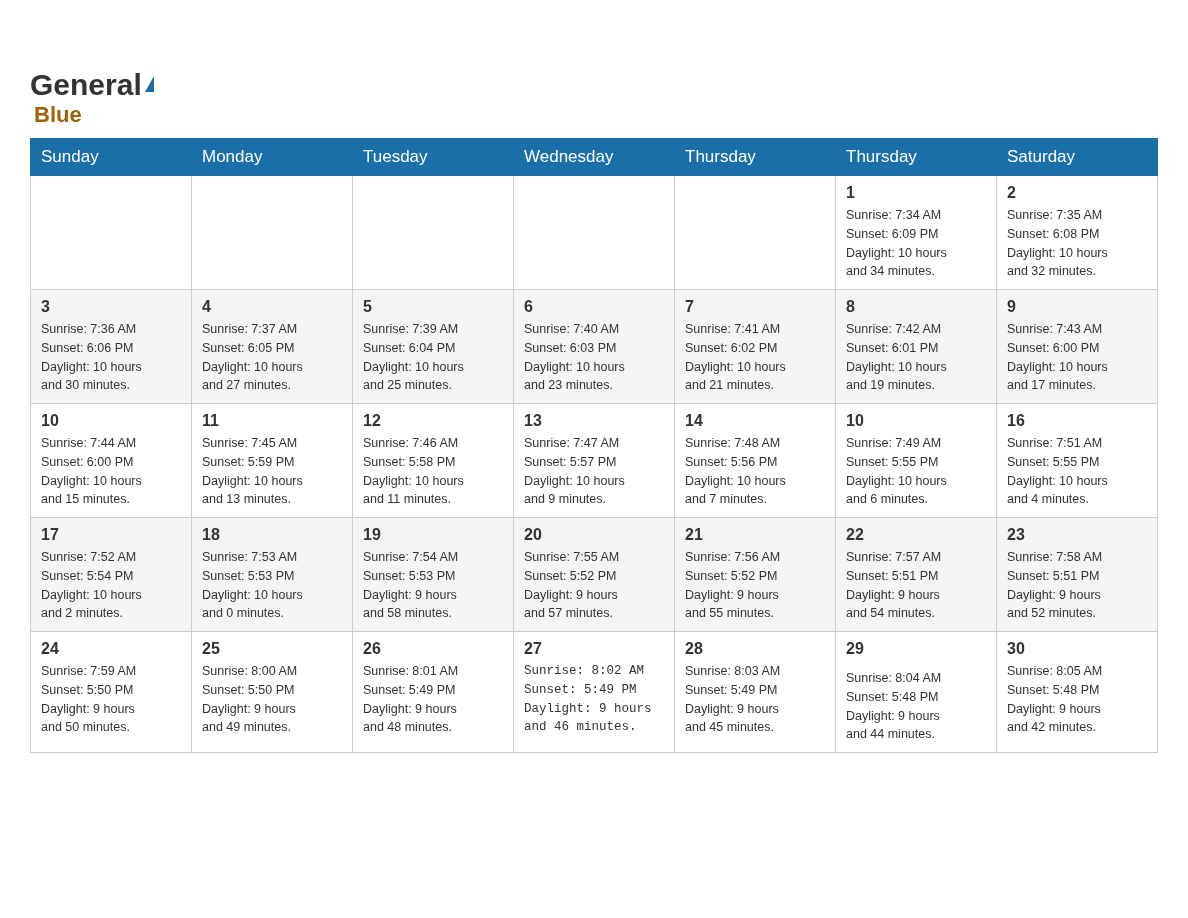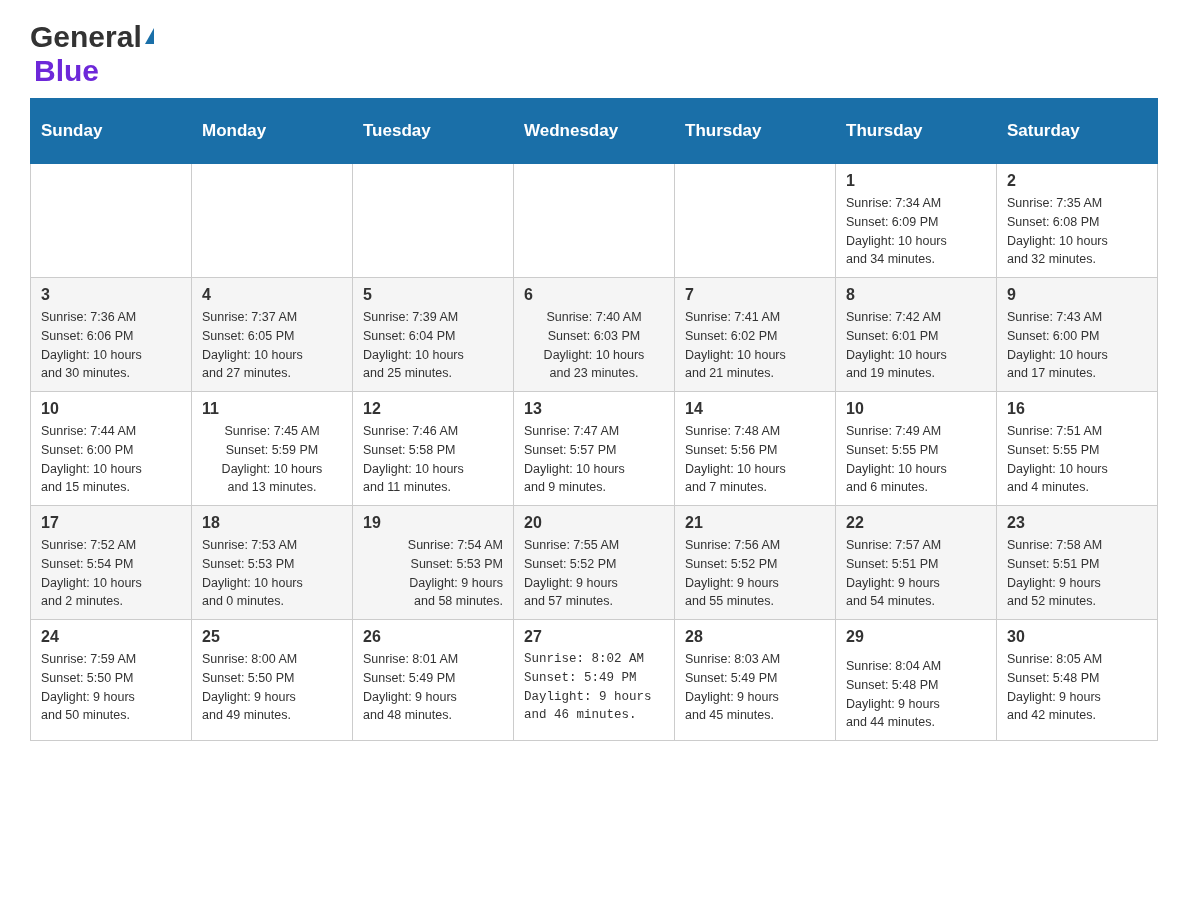--- a/index.html
+++ b/index.html
@@ -9,20 +9,21 @@
       color: #333;
       width: 1188px;
       min-height: 918px;
       padding: 20px 30px;
     }
     .header {
       display: flex;
       justify-content: space-between;
       align-items: flex-start;
       margin-bottom: 10px;
+      margin-top: 48px;
     }
     .logo-area {
       display: flex;
       flex-direction: column;
       align-items: flex-start;
     }
     .title-area {
       text-align: right;
     }
     .month-title {
@@ -38,23 +39,23 @@
     }
     .calendar-table {
       width: 100%;
       border-collapse: collapse;
       margin-top: 10px;
     }
     .calendar-table th {
       background-color: #1a6fa8;
       color: #fff;
       text-align: left;
-      padding: 22px 10px;
+      padding: 8px 10px;
       font-size: 17px;
-      font-weight: bold;
+      font-weight: normal;
       border: 1px solid #1a6fa8;
     }
     .calendar-table td {
       vertical-align: top;
       padding: 8px 10px;
       border: 1px solid #ccc;
       width: 14.28%;
       min-height: 100px;
       background: #fff;
     }
@@ -82,21 +83,21 @@
 </head>
 <body>
 
 <div class="header">
   <div class="logo-area">
     <div style="display:flex; align-items:center;">
       <span style="font-size:30px; font-weight:bold; color:#333;">General</span>
       <span style="display:inline-block; width:0; height:0; border-left:9px solid transparent; border-right:0px solid transparent; border-bottom:16px solid #1a6fa8; margin-left:3px; margin-bottom:2px;"></span>
     </div>
     <div style="margin-left:4px;">
-      <span style="font-size:30px; font-weight:bold; color:#6d28d9;">Blue</span>
+      <span style="font-size:22px; font-weight:bold; color:#a16207;">Blue</span>
     </div>
   </div>
   <div class="title-area">
   </div>
 </div>
 
 <table class="calendar-table">
   <thead>
     <tr>
     <th>Sunday</th>
@@ -147,21 +148,21 @@
         </td>
         <td>
           <div class="day-number">5</div>
           <div class="day-info" style="white-space: pre-line;">Sunrise: 7:39 AM
 Sunset: 6:04 PM
 Daylight: 10 hours
 and 25 minutes.</div>
         </td>
         <td>
           <div class="day-number">6</div>
-          <div class="day-info" style="white-space: pre-line; text-align: center;">Sunrise: 7:40 AM
+          <div class="day-info" style="white-space: pre-line;">Sunrise: 7:40 AM
 Sunset: 6:03 PM
 Daylight: 10 hours
 and 23 minutes.</div>
         </td>
         <td>
           <div class="day-number">7</div>
           <div class="day-info" style="white-space: pre-line;">Sunrise: 7:41 AM
 Sunset: 6:02 PM
 Daylight: 10 hours
 and 21 minutes.</div>
@@ -184,21 +185,21 @@
       <tr class="row-odd">
         <td>
           <div class="day-number">10</div>
           <div class="day-info" style="white-space: pre-line;">Sunrise: 7:44 AM
 Sunset: 6:00 PM
 Daylight: 10 hours
 and 15 minutes.</div>
         </td>
         <td>
           <div class="day-number">11</div>
-          <div class="day-info" style="white-space: pre-line; text-align: center;">Sunrise: 7:45 AM
+          <div class="day-info" style="white-space: pre-line;">Sunrise: 7:45 AM
 Sunset: 5:59 PM
 Daylight: 10 hours
 and 13 minutes.</div>
         </td>
         <td>
           <div class="day-number">12</div>
           <div class="day-info" style="white-space: pre-line;">Sunrise: 7:46 AM
 Sunset: 5:58 PM
 Daylight: 10 hours
 and 11 minutes.</div>
@@ -242,21 +243,21 @@
         </td>
         <td>
           <div class="day-number">18</div>
           <div class="day-info" style="white-space: pre-line;">Sunrise: 7:53 AM
 Sunset: 5:53 PM
 Daylight: 10 hours
 and 0 minutes.</div>
         </td>
         <td>
           <div class="day-number">19</div>
-          <div class="day-info" style="white-space: pre-line; text-align: right;">Sunrise: 7:54 AM
+          <div class="day-info" style="white-space: pre-line;">Sunrise: 7:54 AM
 Sunset: 5:53 PM
 Daylight: 9 hours
 and 58 minutes.</div>
         </td>
         <td>
           <div class="day-number">20</div>
           <div class="day-info" style="white-space: pre-line;">Sunrise: 7:55 AM
 Sunset: 5:52 PM
 Daylight: 9 hours
 and 57 minutes.</div>

